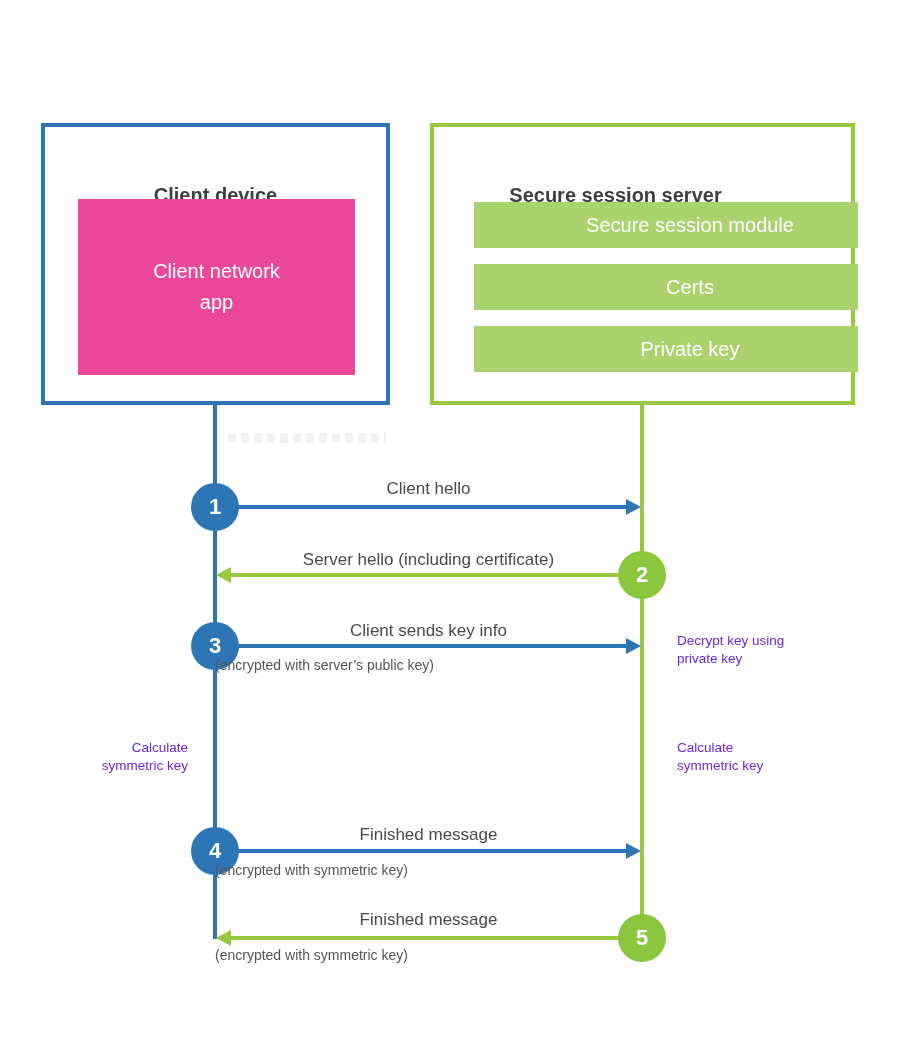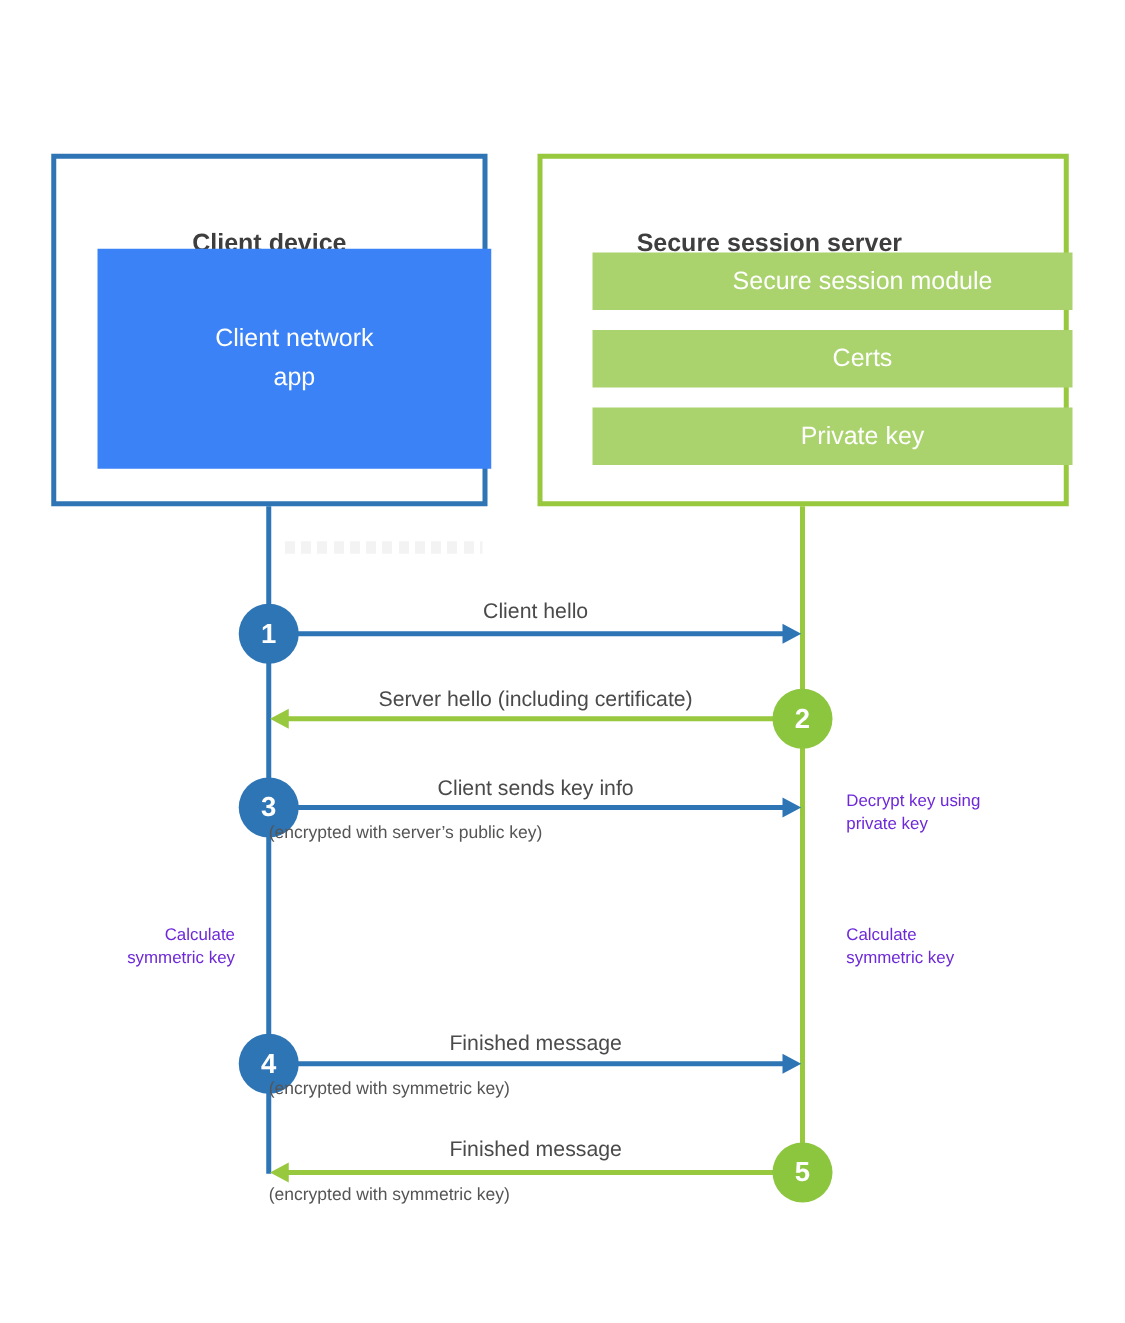--- a/index.html
+++ b/index.html
@@ -11,21 +11,21 @@
   .page-title{left:36px;top:28px;font-size:28px;font-weight:300;color:#595959;letter-spacing:.5px;}
 
   
   .actor-box{box-sizing:border-box;background:#fff;}
   .client-box{left:41px;top:123px;width:349px;height:282px;border:4px solid #2f75b5;}
   .server-box{left:430px;top:123px;width:425px;height:282px;border:4px solid #97c83e;}
   .actor-title{top:148px;font-size:20px;font-weight:bold;color:#3e3e3e;text-align:center;margin-top:36px;}
   .client-title{left:41px;width:349px;}
   .server-title{left:430px;width:371px;}
 
-  .client-app{left:78px;top:199px;width:315px;height:176px;background:#3b82f6;
+  .client-app{left:78px;top:199px;width:277px;height:176px;background:#ec4899;
     display:flex;align-items:center;justify-content:center;text-align:center;
     color:#fff;font-size:20px;line-height:1.55;white-space:pre-line;}
   .server-bar{left:474px;width:336px;height:46px;background:#aad36e;
     display:flex;align-items:center;justify-content:center;
     color:#fff;font-size:20px;padding-left:48px;}
   .bar-1{top:202px;} .bar-2{top:264px;} .bar-3{top:326px;}
 
   
   .lifeline{width:4px;top:405px;}
   .lifeline.blue{left:213px;height:534px;background:#2e75b6;}

